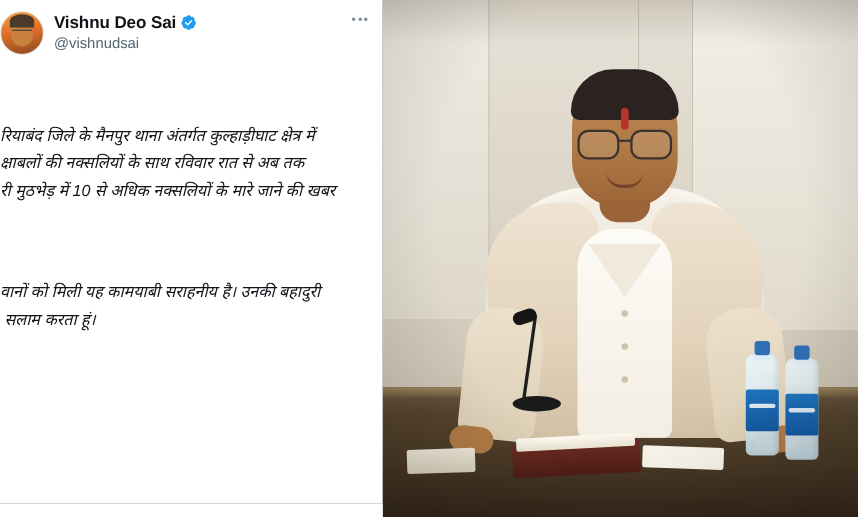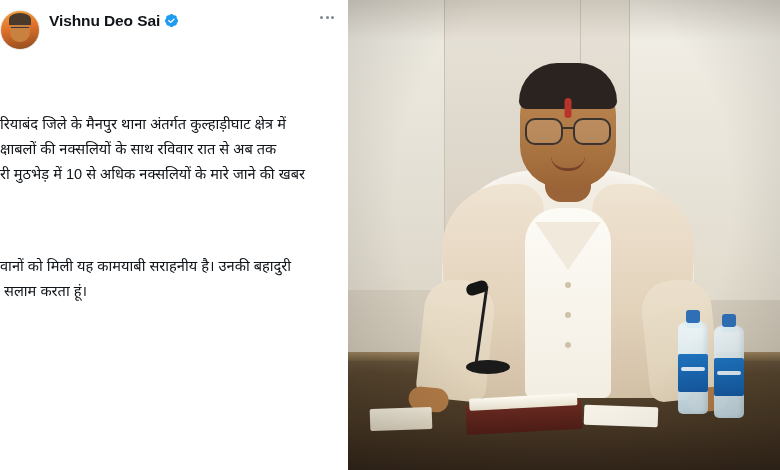--- a/index.html
+++ b/index.html
@@ -135,20 +135,21 @@
   .tweet-body {
     margin-top: 6px;
     font-size: 14.6px;
     line-height: 25px;
     color: #0f1419;
     white-space: pre-wrap;
     word-break: break-word;
   }
   .tweet-body p {
     margin: 0 0 17px 0;
+    font-style: italic;
   }
   .tweet-body p:last-child {
     margin-bottom: 0;
   }
 
   
   .photo-pane {
     position: absolute;
     left: 348px;
     top: 0;
@@ -538,20 +539,21 @@
         </div>
 
         <div class="name-block">
           <div class="name-line">
             <span class="display-name">Vishnu Deo Sai</span>
             <svg class="verified-badge" viewBox="0 0 24 24">
               <path fill="#1d9bf0" d="M22.5 12.5c0-1.58-.875-2.95-2.148-3.6.154-.435.238-.905.238-1.4 0-2.21-1.71-3.998-3.818-3.998-.47 0-.92.084-1.336.25C14.818 2.415 13.51 1.5 12 1.5s-2.816.917-3.437 2.25c-.415-.165-.866-.25-1.336-.25-2.11 0-3.818 1.79-3.818 4 0 .494.083.964.237 1.4-1.272.65-2.147 2.018-2.147 3.6 0 1.495.782 2.798 1.942 3.486-.02.17-.032.34-.032.514 0 2.21 1.708 4 3.818 4 .47 0 .92-.086 1.335-.25.62 1.334 1.926 2.25 3.437 2.25 1.512 0 2.818-.916 3.437-2.25.415.163.865.248 1.336.248 2.11 0 3.818-1.79 3.818-4 0-.174-.012-.344-.033-.513 1.158-.687 1.943-1.99 1.943-3.484z"></path>
               <path fill="#ffffff" d="M10.75 16.518L6.25 12.2l1.4-1.464 3.1 2.975 5.15-5.35 1.4 1.463z"></path>
             </svg>
           </div>
+          <span class="handle">@vishnudsai</span>
         </div>
 
         <div class="more-dots">
           <i></i>
             <i></i>
             <i></i>
         </div>
       </div>
 
       <div class="tweet-body">

